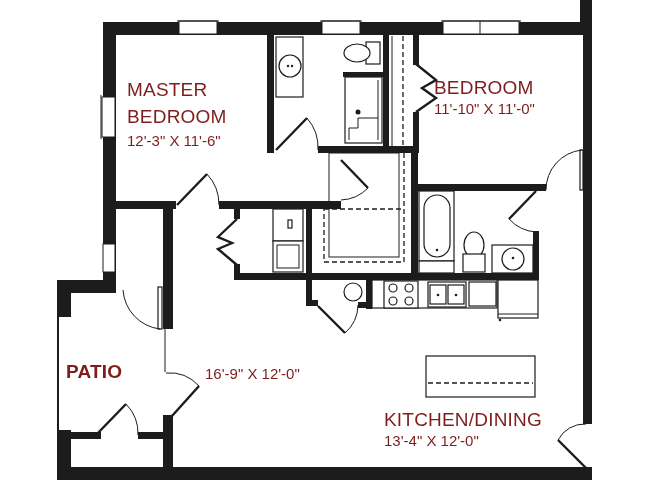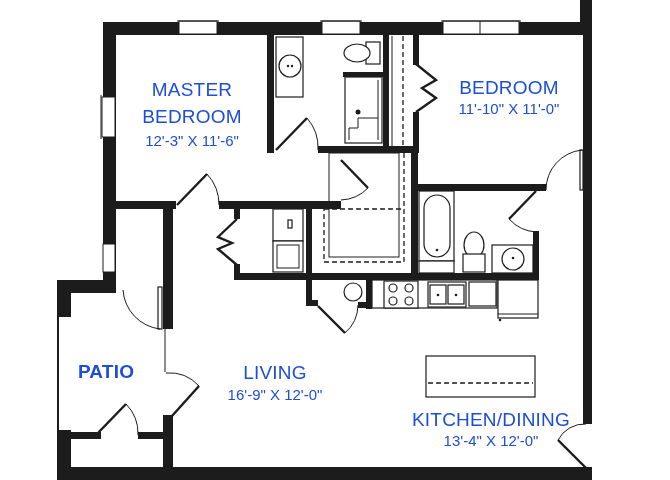--- a/index.html
+++ b/index.html
@@ -23,23 +23,23 @@
     }
     .wall { fill: #1c1c1c; }
     .thin { fill: none; stroke: #1c1c1c; stroke-width: 1; }
     .dash { fill: none; stroke: #1c1c1c; stroke-width: 1.3; stroke-dasharray: 5 3; }
     .fixture { fill: #ffffff; stroke: #1c1c1c; stroke-width: 1.2; }
     .door-leaf { fill: none; stroke: #1c1c1c; stroke-width: 2.4; }
     .window { fill: #ffffff; stroke: #1c1c1c; stroke-width: 1; }
     .dot { fill: #1c1c1c; }
     .label {
       position: absolute;
-      color: #1d4ed8;
+      color: #7f1d1d;
       white-space: nowrap;
-      text-align: center;
+      text-align: left;
       line-height: 1.1;
     }
     .room-name { font-size: 19px; letter-spacing: 0.2px; }
     .room-dim { font-size: 15px; }
   </style>
 </head>
 <body>
 
 <svg id="plan" viewBox="0 0 670 480" xmlns="http://www.w3.org/2000/svg">
 
@@ -285,24 +285,23 @@
   <div class="room-name" style="margin-top:6px;">BEDROOM</div>
   <div class="room-dim" style="margin-top:5px;">12'-3" X 11'-6"</div>
 </div>
 
 <div class="label" style="left:434px; top:78px; width:150px;">
   <div class="room-name">BEDROOM</div>
   <div class="room-dim" style="margin-top:2px;">11'-10" X 11'-0"</div>
 </div>
 
 <div class="label" style="left:205px; top:363px; width:140px;">
-  <div class="room-name">LIVING</div>
   <div class="room-dim" style="margin-top:3px;">16'-9" X 12'-0"</div>
 </div>
 
-<div class="label" style="left:396px; top:410px; width:190px;">
+<div class="label" style="left:384px; top:410px; width:190px;">
   <div class="room-name">KITCHEN/DINING</div>
   <div class="room-dim" style="margin-top:2px;">13'-4" X 12'-0"</div>
 </div>
 
 <div class="label" style="left:66px; top:362px; width:80px;font-weight:bold;">
   <div class="room-name">PATIO</div>
 </div>
 
 </body></html>

